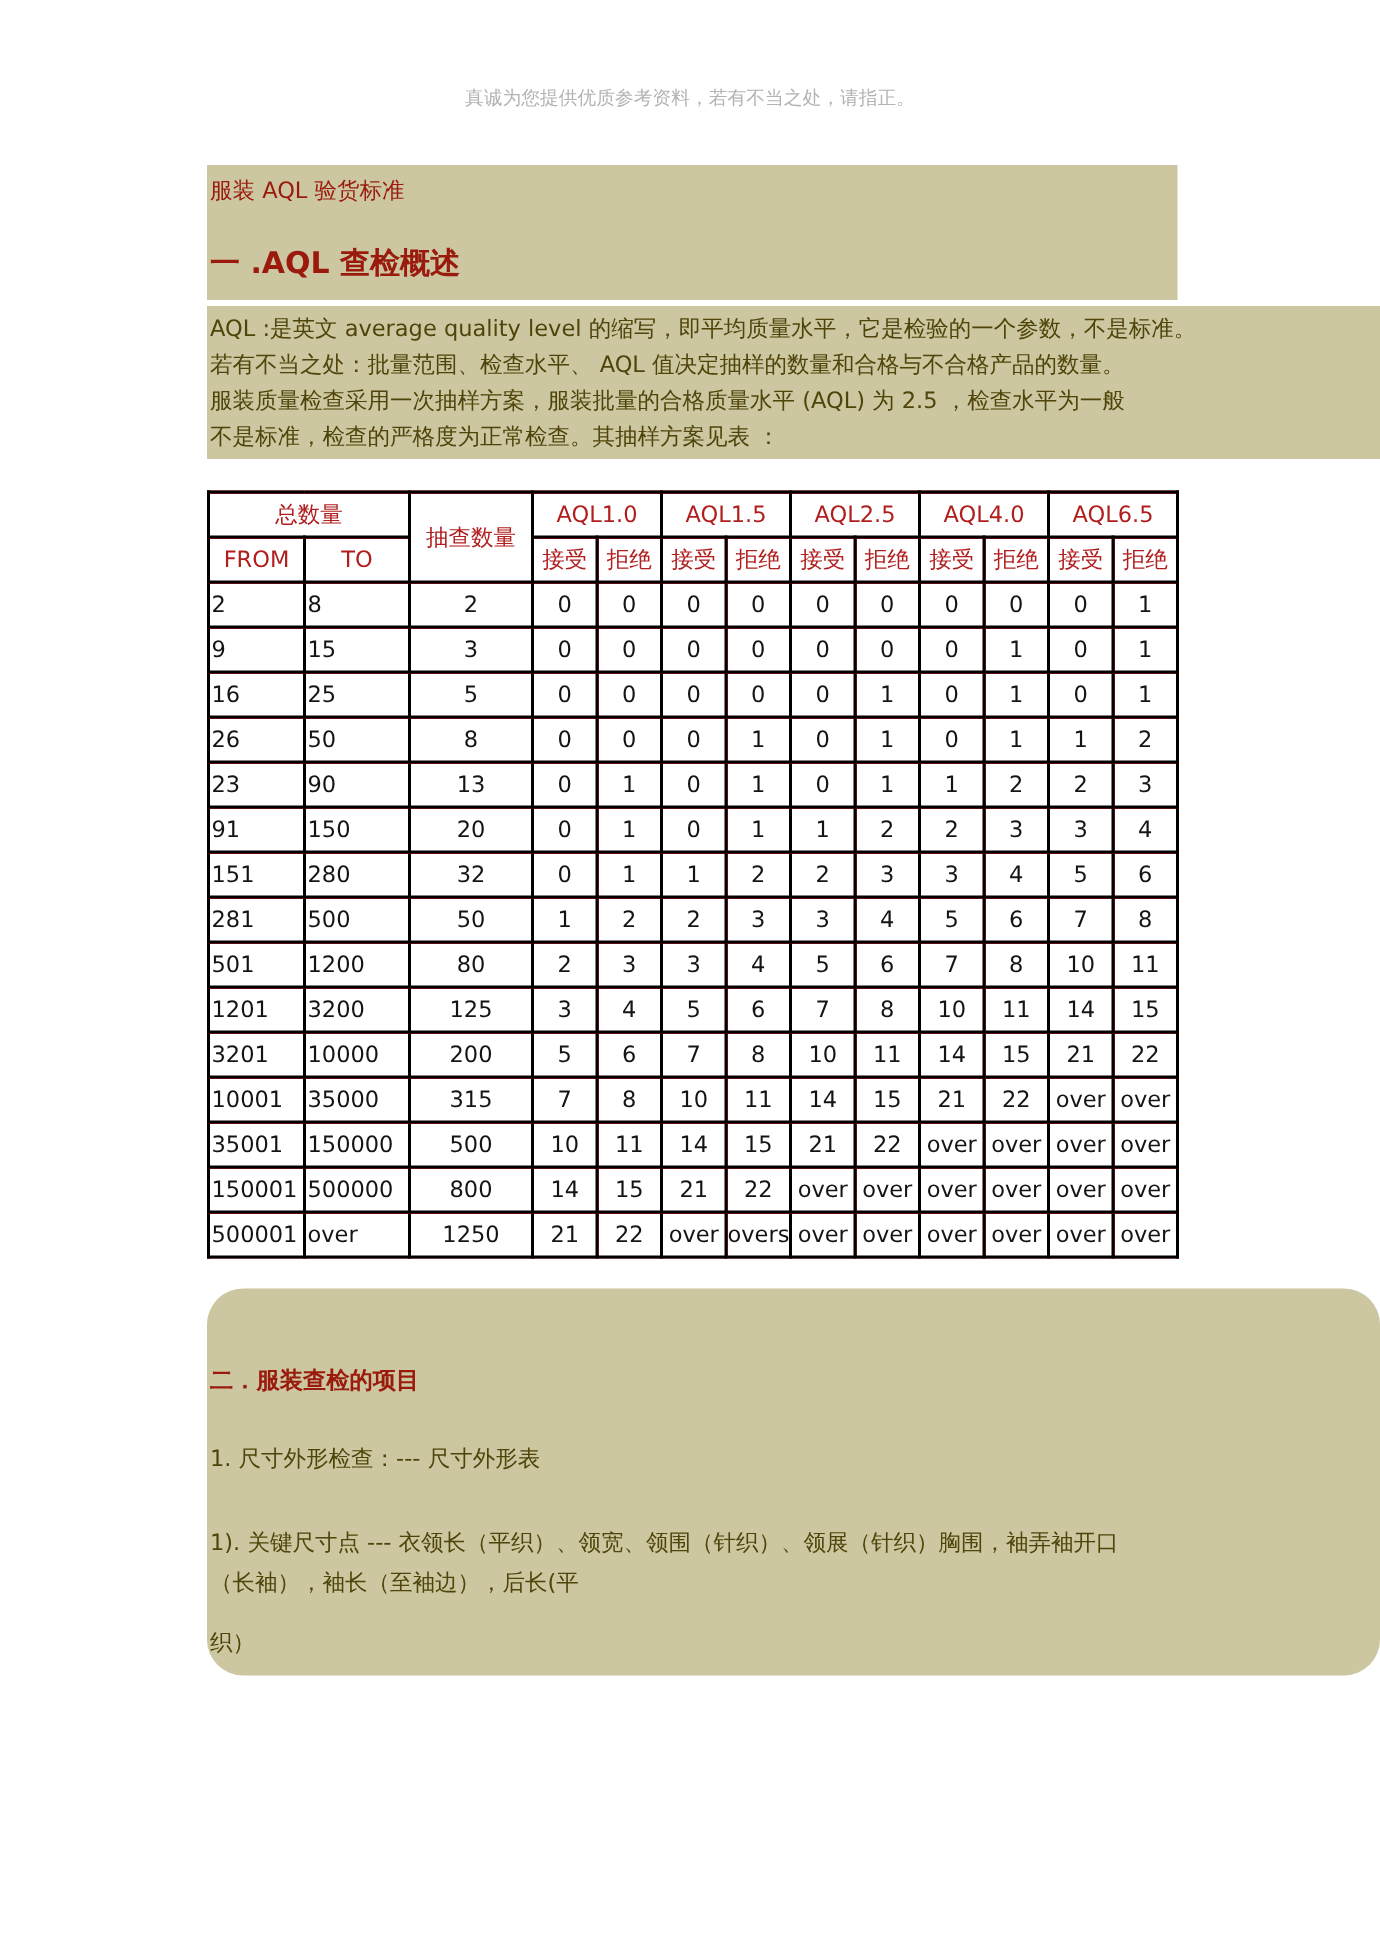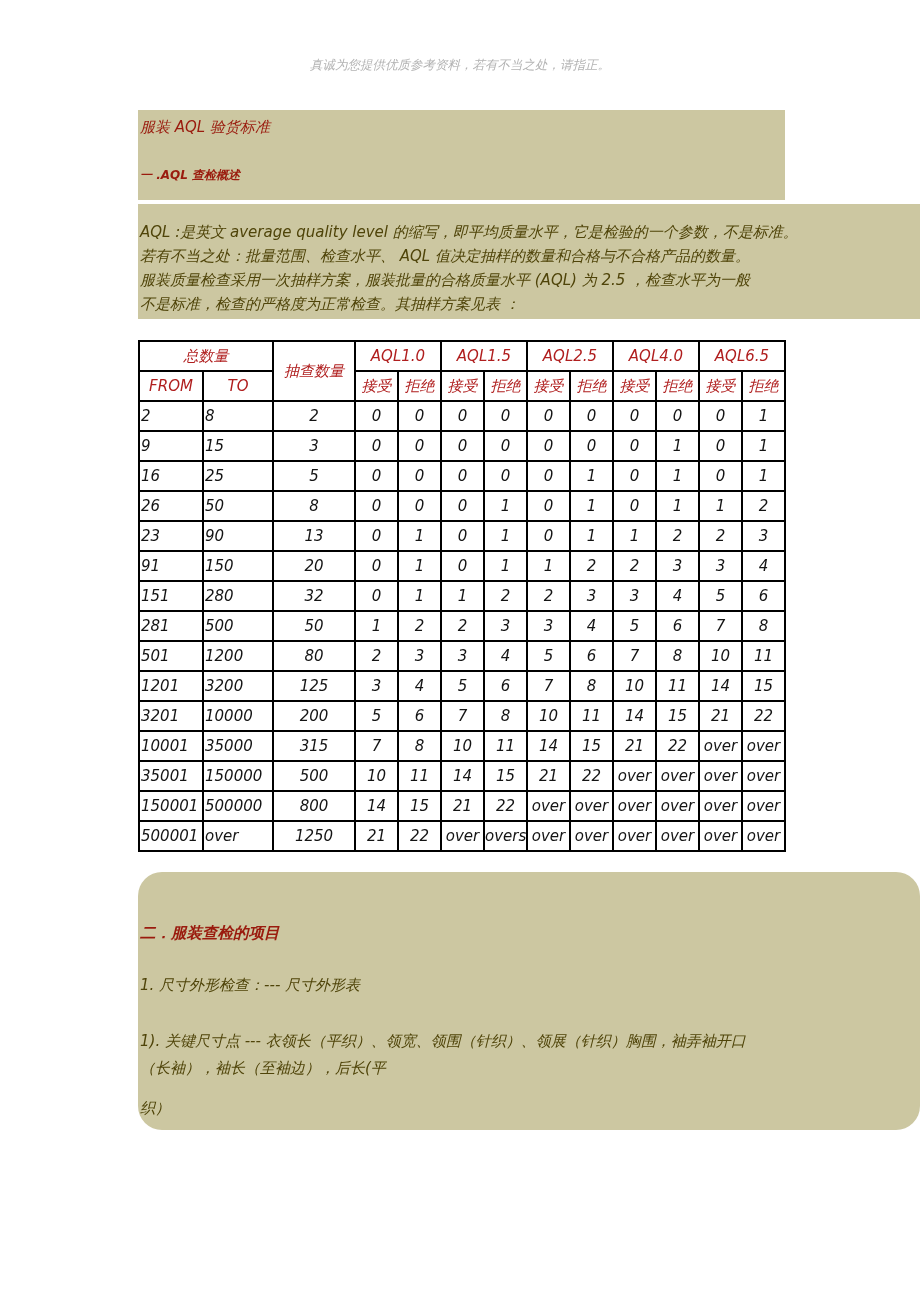--- a/index.html
+++ b/index.html
@@ -1,34 +1,34 @@
 <!DOCTYPE html>
 <html style="--block_bg: #ccc7a1; --heading_red: #9a1b0e; --table_red: #b01e1e; --body_text: #4f4409; --watermark_gray: #b3b3b3;"><head>
 <meta charset="utf-8">
 <style>
   html,body { margin:0; padding:0; background:#ffffff; }
   .page {
     position:relative; width:920px; height:1146px; background:#ffffff;
-    overflow:hidden; font-family:"DejaVu Sans", sans-serif;font-style:italic;
+    overflow:hidden; font-family:"DejaVu Sans", sans-serif;
   }
   .watermark {
     padding-top:56px; text-align:center; font-size:12.5px;
     color:var(--watermark_gray, #b3b3b3); line-height:17px;
   }
   .block {
     margin-left:138px; background:var(--block_bg, #ccc7a1);
     color:var(--body_text, #4f4409); font-size:15px;
   }
   .block-title { width:645px; margin-top:37px; padding:6px 0 14px 2px; }
   .doc-title { color:var(--heading_red, #9a1b0e); line-height:22px; }
   .sec-heading {
-    color:var(--heading_red, #9a1b0e); font-weight:bold; font-size:12px;
+    color:var(--heading_red, #9a1b0e); font-weight:bold; font-size:20px;
     margin-top:26px; line-height:22px;
   }
-  .block-para { width:780px; margin-top:4px; padding:16px 0 3px 2px; }
+  .block-para { width:780px; margin-top:4px; padding:3px 0 3px 2px; }
   .line { line-height:24px; white-space:nowrap; }
   .block-plan { width:643px; margin-top:6px; padding:6px 0 7px 2px; line-height:22px; }
 
   .aql-table {
     margin-left:138px; margin-top:21px; border-collapse:collapse;
     table-layout:fixed; width:646px; background:#b91c1c;
   }
   .aql-table th, .aql-table td {
     border:2px solid #000000; padding:0; text-align:center;
     font-weight:normal; font-size:15px; height:28px; line-height:28px;

